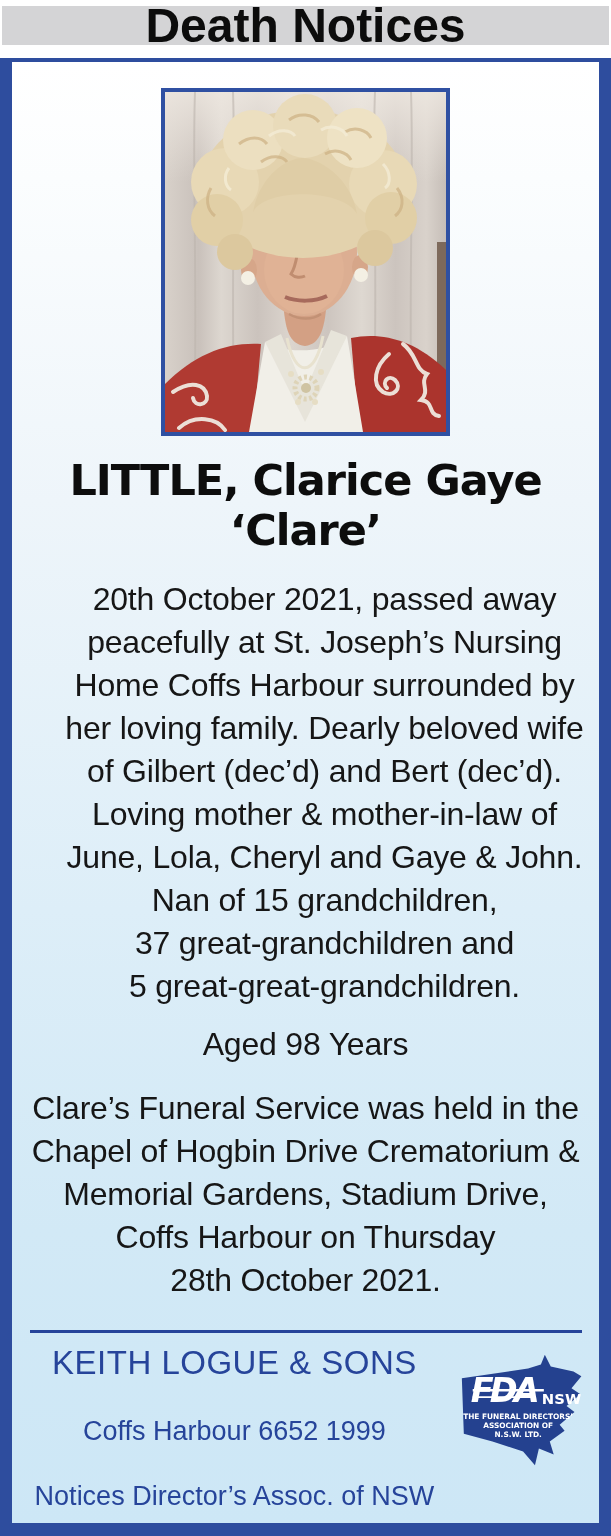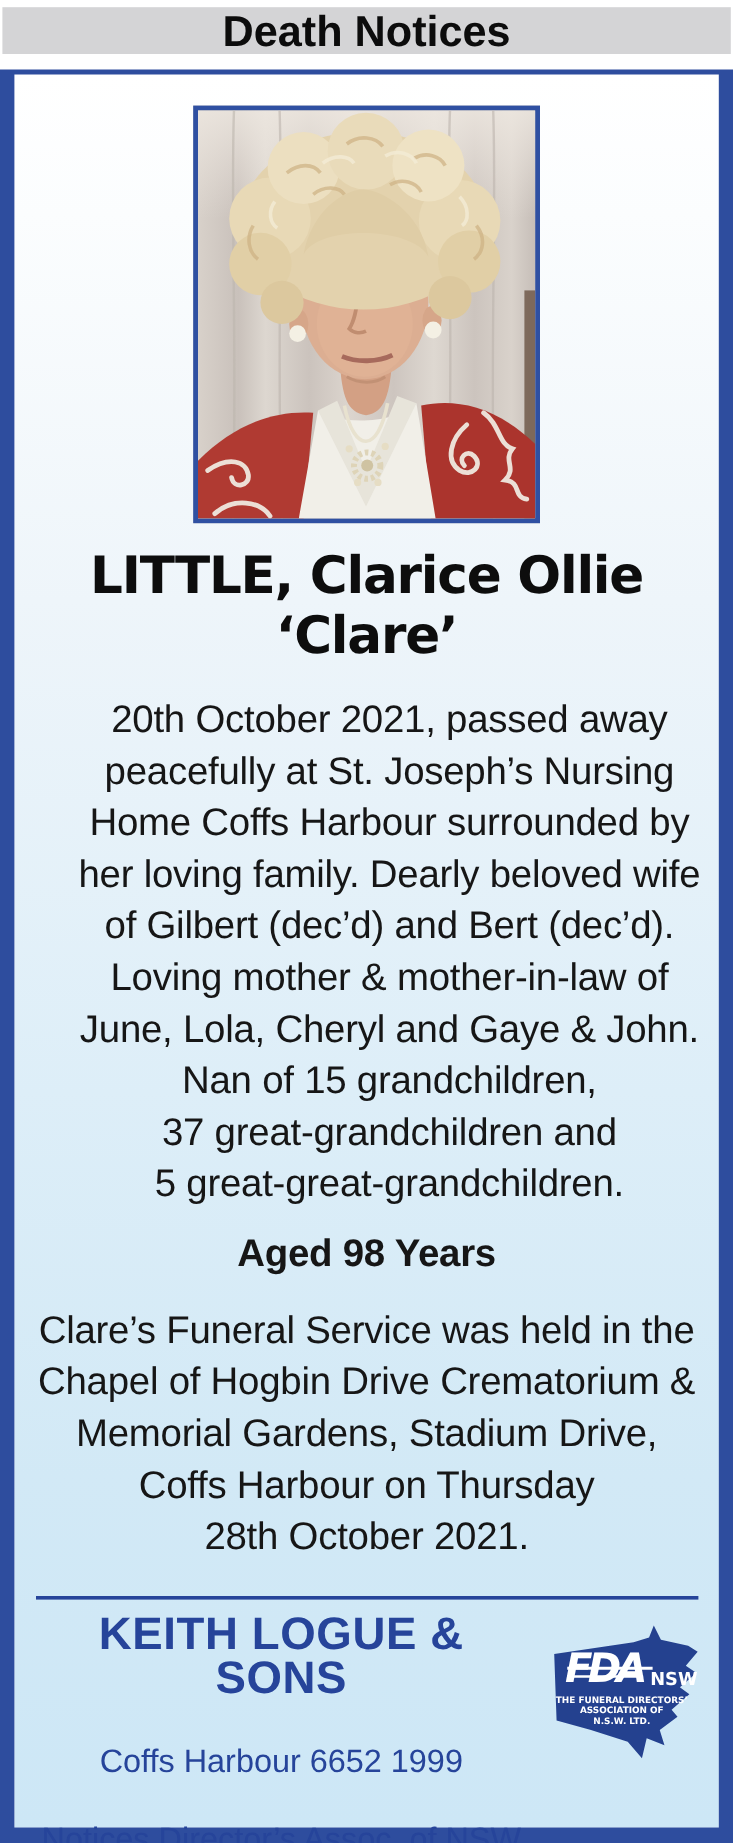--- a/index.html
+++ b/index.html
@@ -22,21 +22,21 @@
   .header-bar {
     position: absolute;
     top: 6px; left: 2px; right: 2px;
     height: 39px;
     background: #d4d4d6;
     display: flex;
     align-items: center;
     justify-content: center;
   }
   .header-title {
-    font-size: 36px;
+    font-size: 48px;
     font-weight: bold;
     color: #0c0c0c;
     letter-spacing: 0px;
     line-height: 1;
     padding-top: 0;
   }
 
   
   .notice {
     position: absolute;
@@ -76,21 +76,21 @@
   
   .body-text {
     font-size: 32px;
     line-height: 43px;
     letter-spacing: -0.2px;
     color: #161616;
     white-space: pre-line;
   }
   .obituary { margin-top: 23px; padding-left: 38px; }
   .aged-block { margin-top: 15px; }
-  .aged-line { font-weight: bold; }
+  .aged-line { font-weight: normal; }
   .missed-line { font-weight: bold; }
   .service-block { margin-top: 21px; }
 
   
   .footer-divider {
     margin: 28px auto 0 auto;
     width: 552px;
     height: 0;
     border-top: 3px solid #26449a;
   }
@@ -99,22 +99,22 @@
     display: flex;
     align-items: flex-start;
   }
   .funeral-home-block {
     width: 430px;
     padding-left: 10px;
     text-align: center;
     color: #26449a;
   }
   .funeral-home-name {
-    font-size: 38px;
-    font-weight: bold;
+    font-size: 33px;
+    font-weight: normal;
     letter-spacing: 0.5px;
     line-height: 37px;
   }
   .funeral-home-line {
     font-size: 27px;
     line-height: 29px;
     margin-top: 36px;
   }
   .fda-logo {
     width: 152px;
@@ -233,21 +233,21 @@
           <circle cx="141" cy="296" r="11" fill="none" stroke="#ded4b8" stroke-width="5" stroke-dasharray="3 2.5"></circle>
           <circle cx="141" cy="296" r="5" fill="#cfc3a2"></circle>
           <circle cx="126" cy="282" r="3" fill="#e6ddc4"></circle>
           <circle cx="156" cy="280" r="3" fill="#e6ddc4"></circle>
           <circle cx="133" cy="310" r="3" fill="#e6ddc4"></circle>
           <circle cx="150" cy="310" r="3" fill="#e6ddc4"></circle>
         </g>
       </svg>
     </div>
 
-    <div class="deceased-name">LITTLE, Clarice Ollie
+    <div class="deceased-name">LITTLE, Clarice Gaye
 ‘Clare’</div>
 
     <div class="body-text obituary">20th October 2021, passed away
 peacefully at St. Joseph’s Nursing
 Home Coffs Harbour surrounded by
 her loving family. Dearly beloved wife
 of Gilbert (dec’d) and Bert (dec’d).
 Loving mother &amp; mother-in-law of
 June, Lola, Cheryl and Gaye &amp; John.
 Nan of 15 grandchildren,

